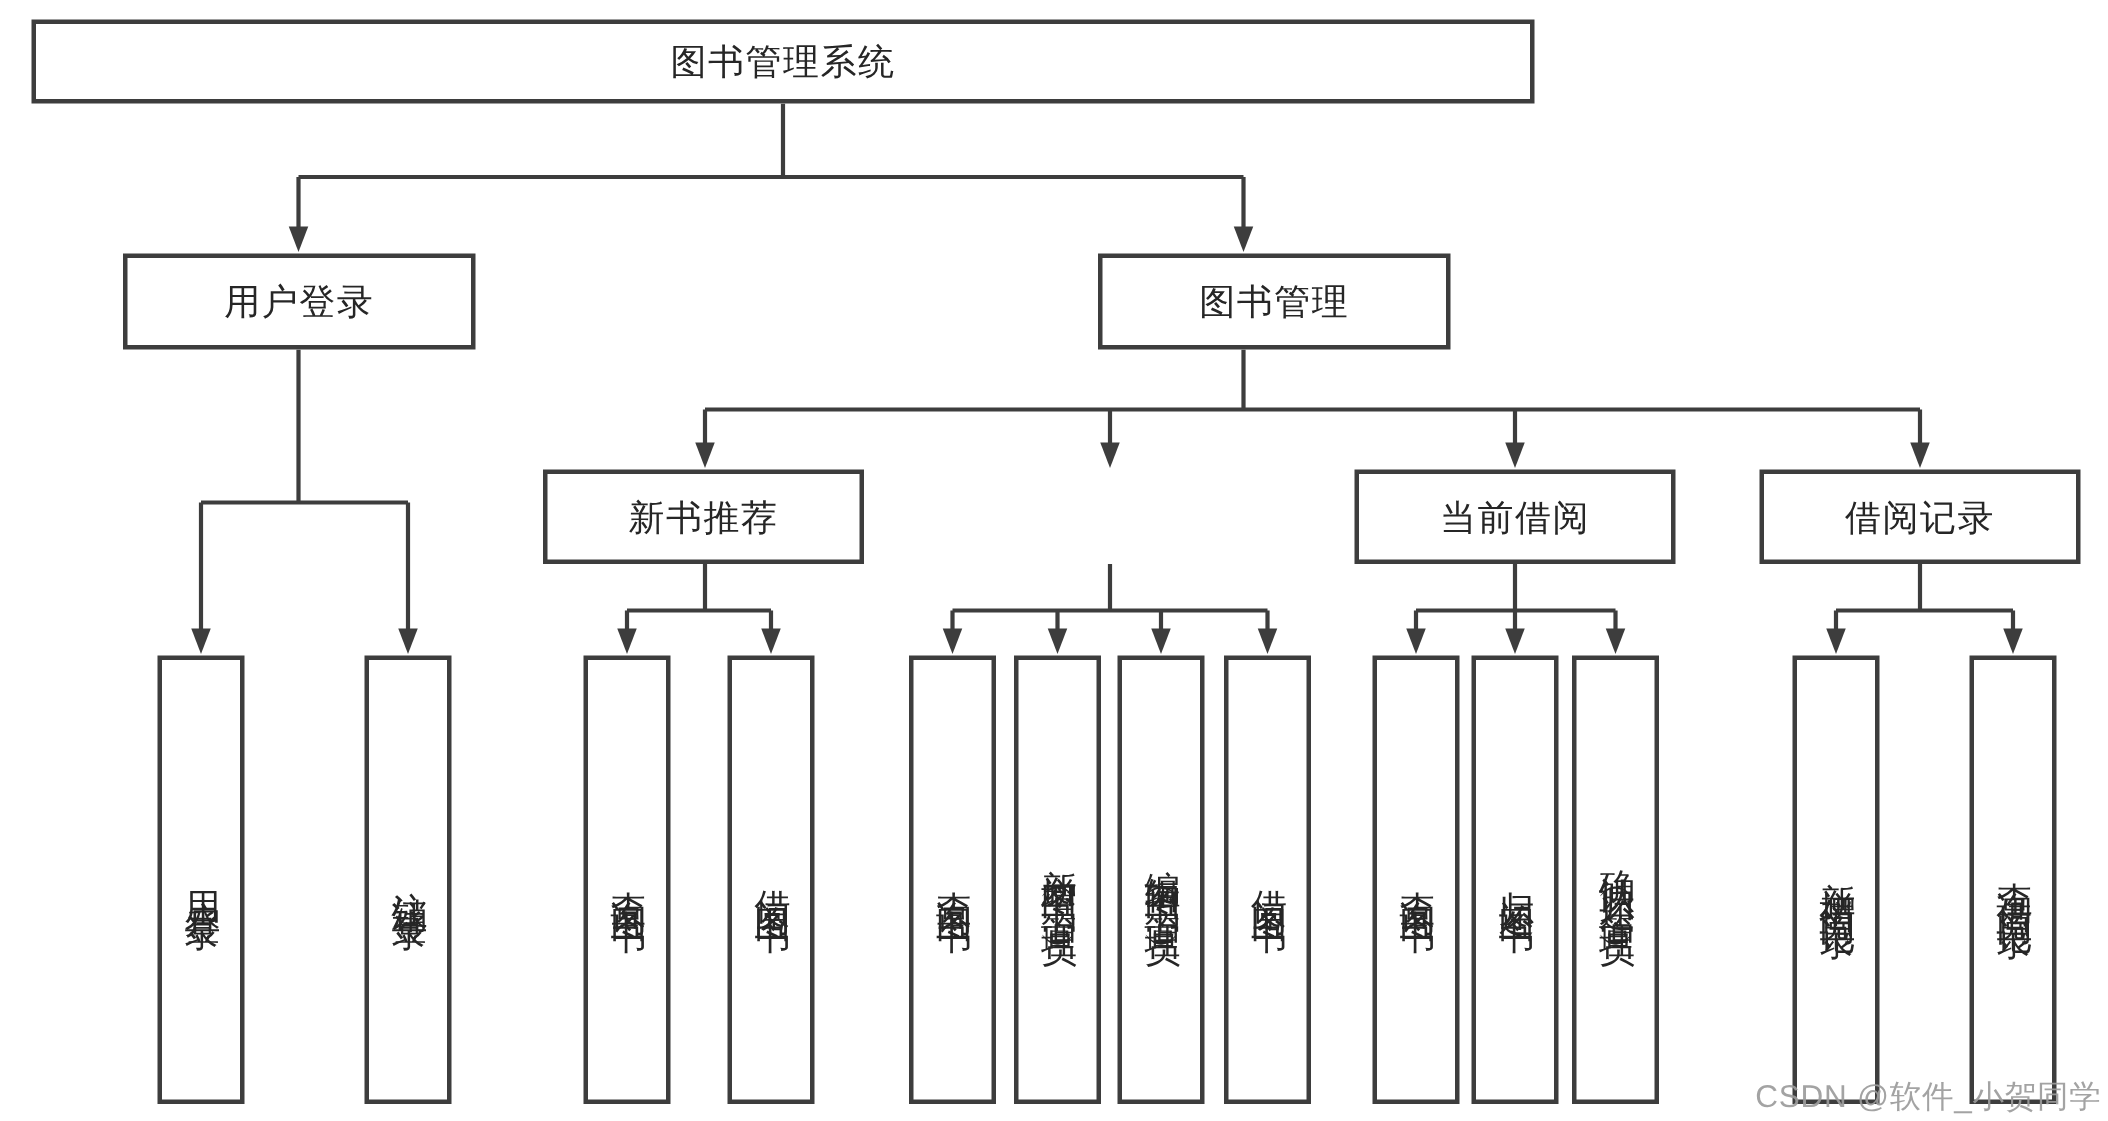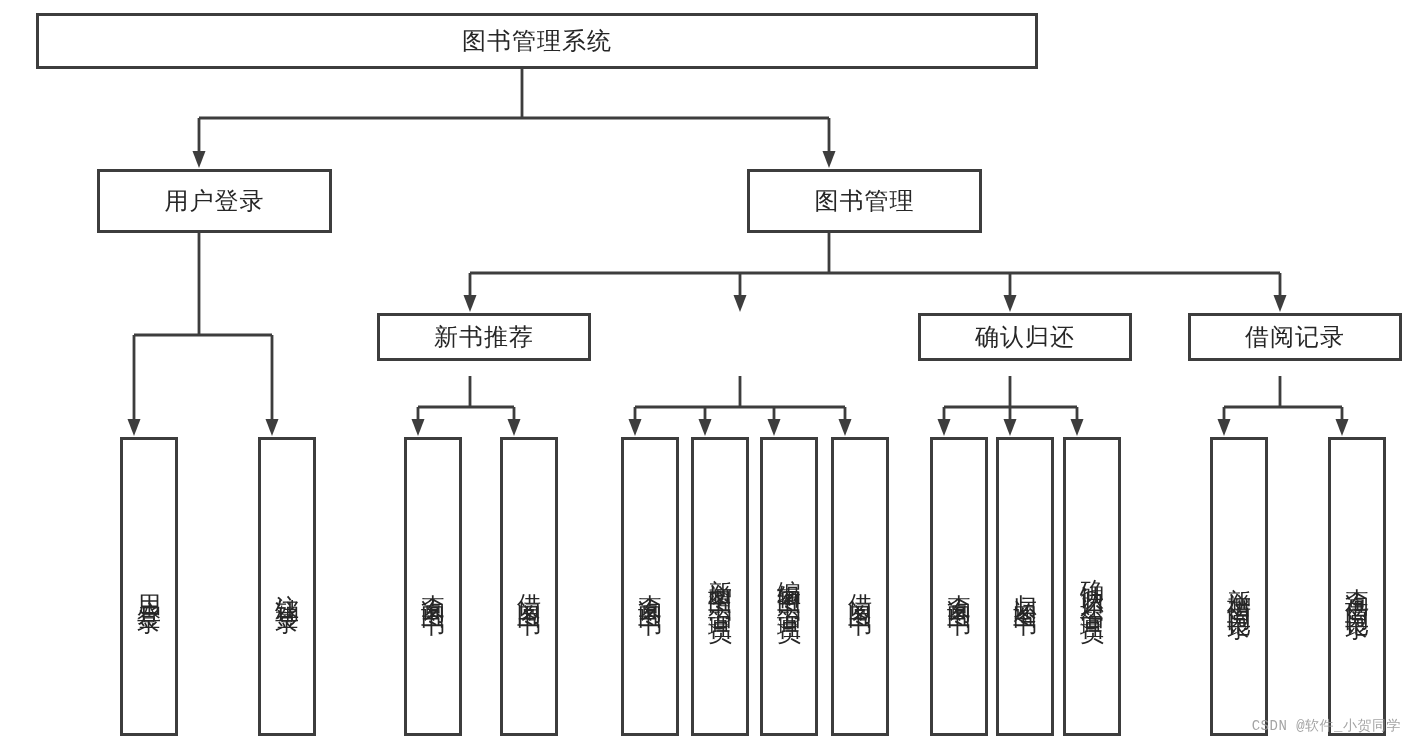--- a/index.html
+++ b/index.html
@@ -35,51 +35,49 @@
   .box {
     position: absolute;
     box-sizing: border-box;
     border: 3px solid var(--line);
     background: var(--background);
     display: flex;
     align-items: center;
     justify-content: center;
     color: var(--text);
     z-index: 2;
-    margin-left: 15px;
   }
   .h-label {
     font-size: 24px;
     letter-spacing: 1px;
     white-space: nowrap;
   }
   .root-box { left: 21px; top: 13px; width: 1002px; height: 56px; }
   .l2 { top: 169px; width: 235px; height: 64px; }
-  .l3 { top: 313px; width: 214px; height: 48px; text-align: right; }
+  .l3 { top: 313px; width: 214px; height: 63px; text-align: right; }
   .leaf { top: 437px; width: 58px; height: 299px; }
   .vtext {
     writing-mode: vertical-rl;
     text-orientation: mixed;
     font-size: 24px;
     letter-spacing: 6px;
     line-height: 1;
     white-space: nowrap;
     color: var(--text);
   }
   .watermark {
     position: absolute;
     right: 4px;
     top: 717px;
-    font-size: 14px;
+    font-size: 21px;
     color: var(--watermark);
     opacity: 0.92;
     z-index: 5;
     white-space: nowrap;
     letter-spacing: 0.5px;
-    font-family: Liberation Mono, monospace;
   }
 </style>
 </head>
 <body>
 
 <div class="stage">
 
   <svg class="wires" viewBox="0 0 1405 747" xmlns="http://www.w3.org/2000/svg">
     <path d="M522 69 V118 M199 118 H829 M199 118 V152 M829 118 V152
              M199 233 V335 M134 335 H272 M134 335 V421 M272 335 V421
@@ -117,21 +115,21 @@
     <span class="h-label">用户登录</span>
   </div>
   <div class="box l2" style="left:732px">
     <span class="h-label">图书管理</span>
   </div>
 
   <div class="box l3" style="left:362px">
     <span class="h-label">新书推荐</span>
   </div>
   <div class="box l3" style="left:903px">
-    <span class="h-label">确认归还</span>
+    <span class="h-label">当前借阅</span>
   </div>
   <div class="box l3" style="left:1173px">
     <span class="h-label">借阅记录</span>
   </div>
 
   <div class="box leaf" style="left:105px">
     <span class="vtext">用户登录</span>
   </div>
   <div class="box leaf" style="left:243px">
     <span class="vtext">注销登录</span>

